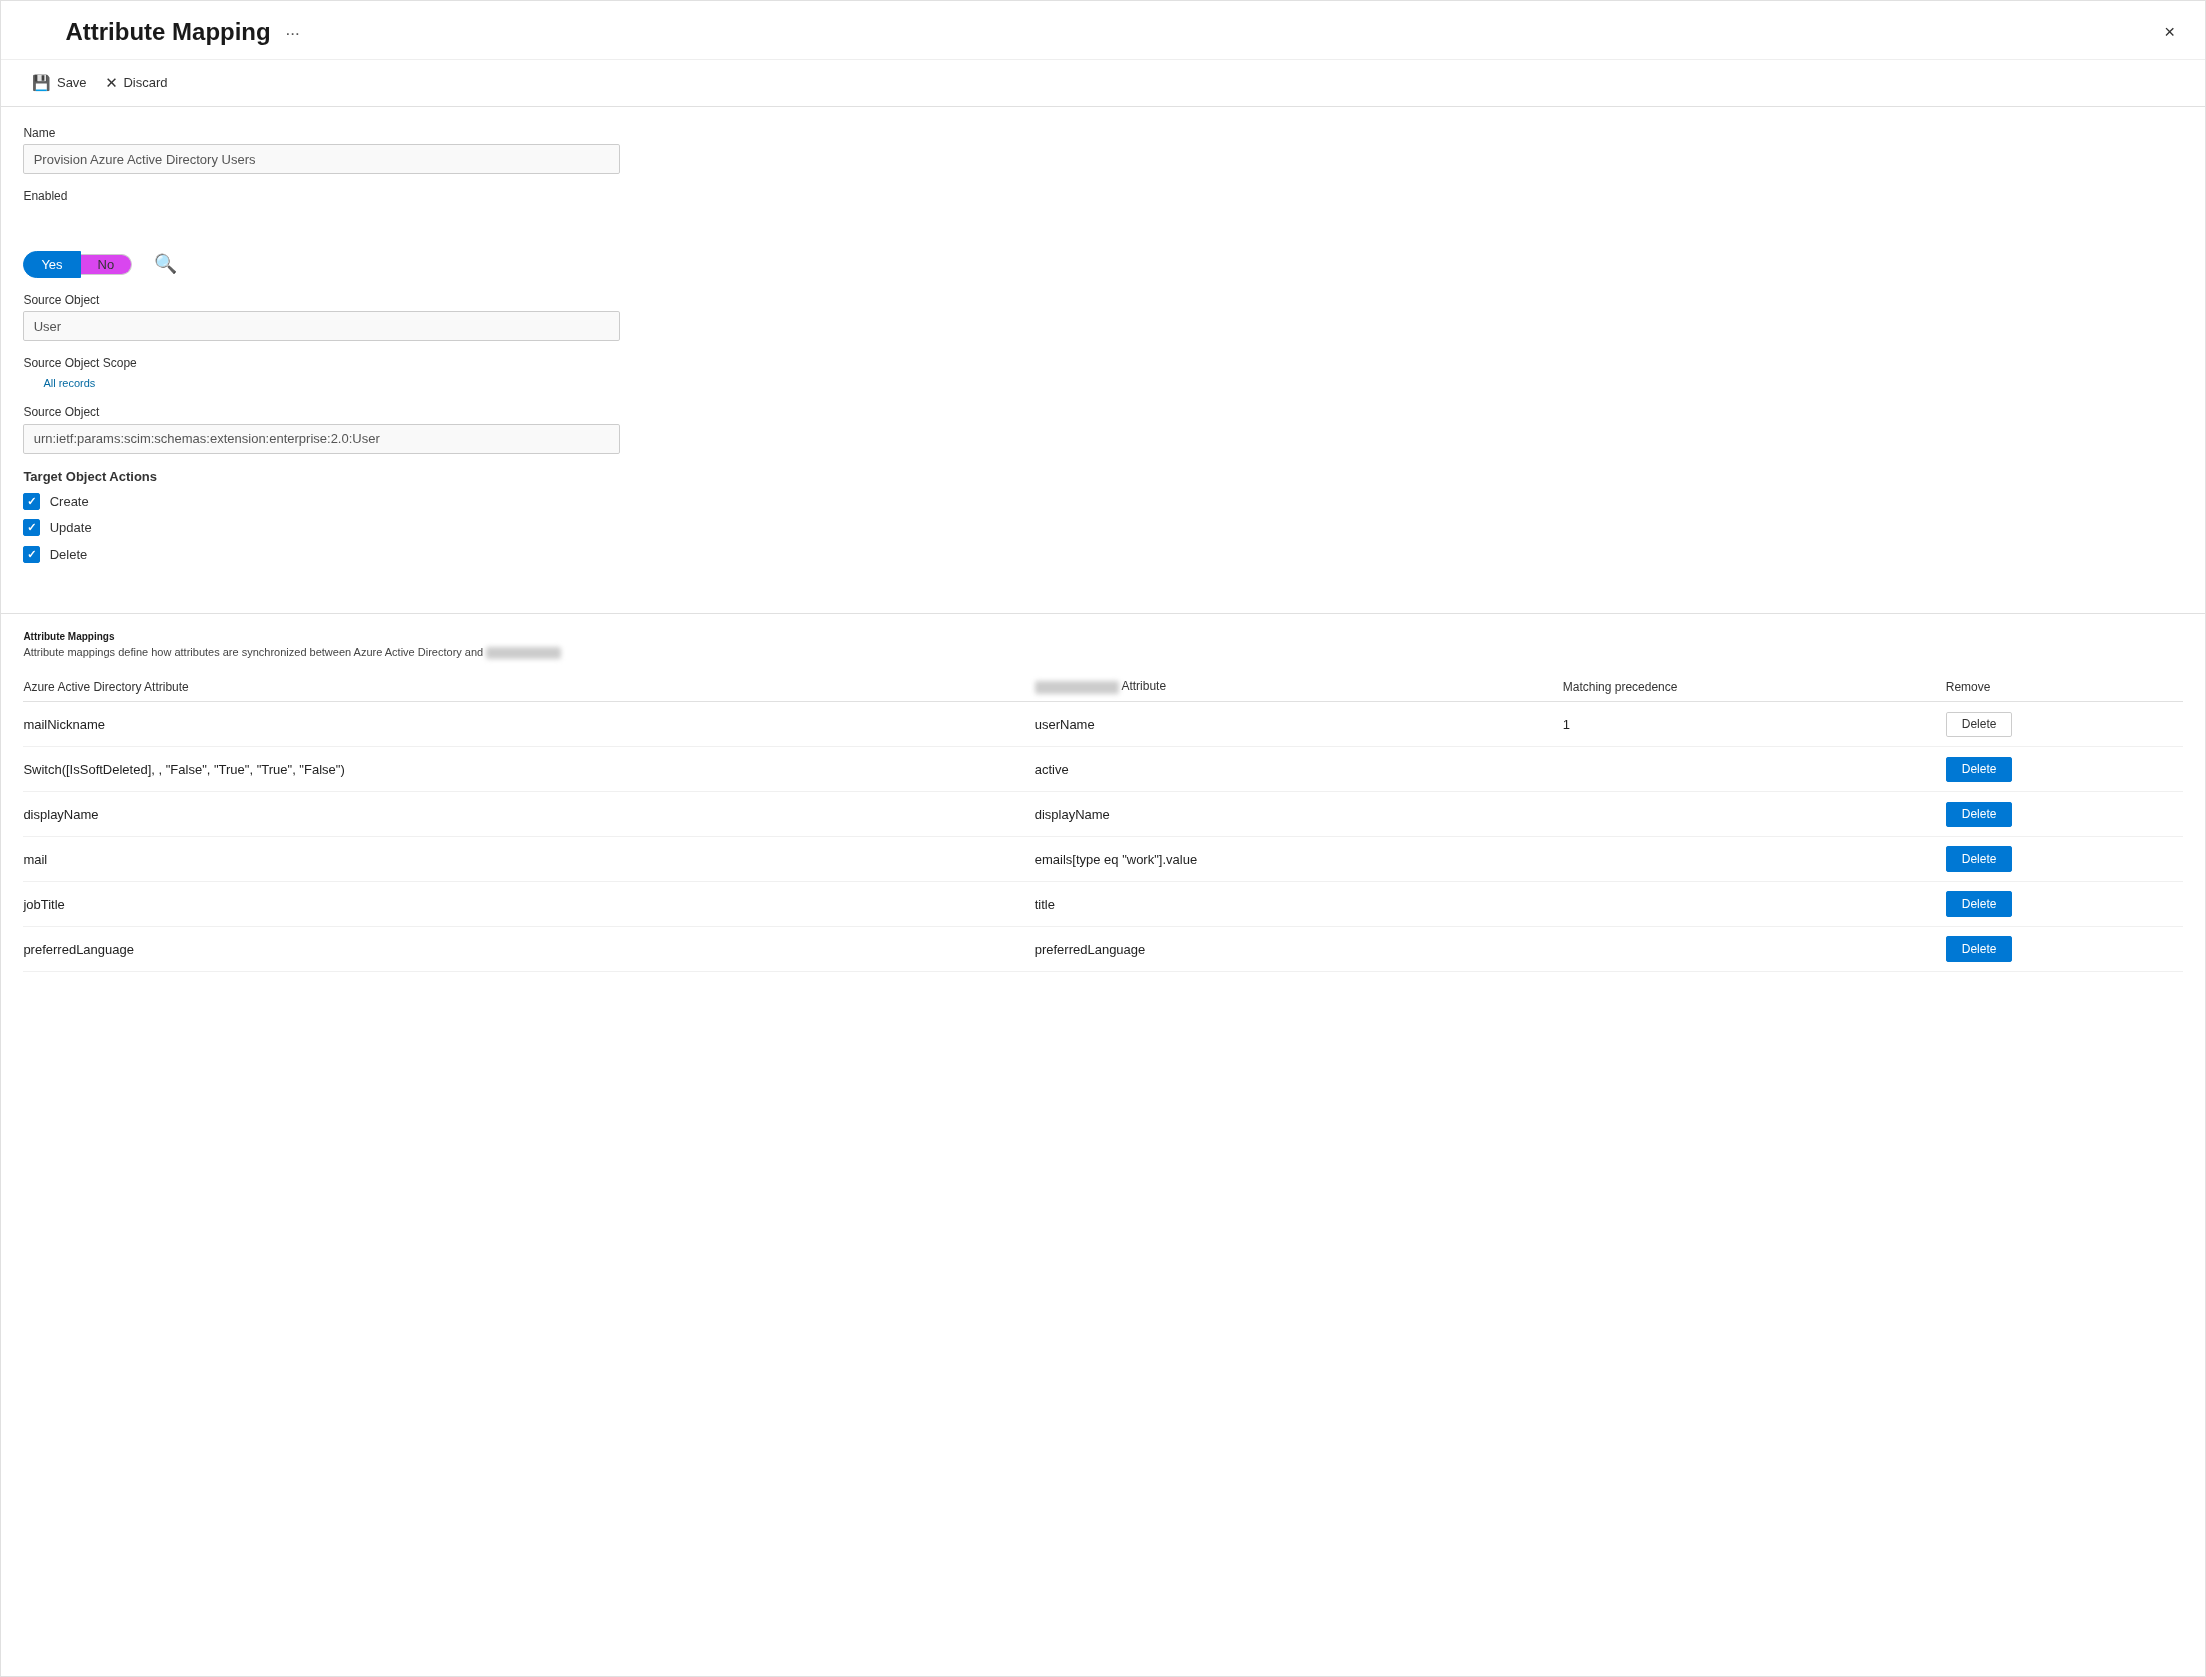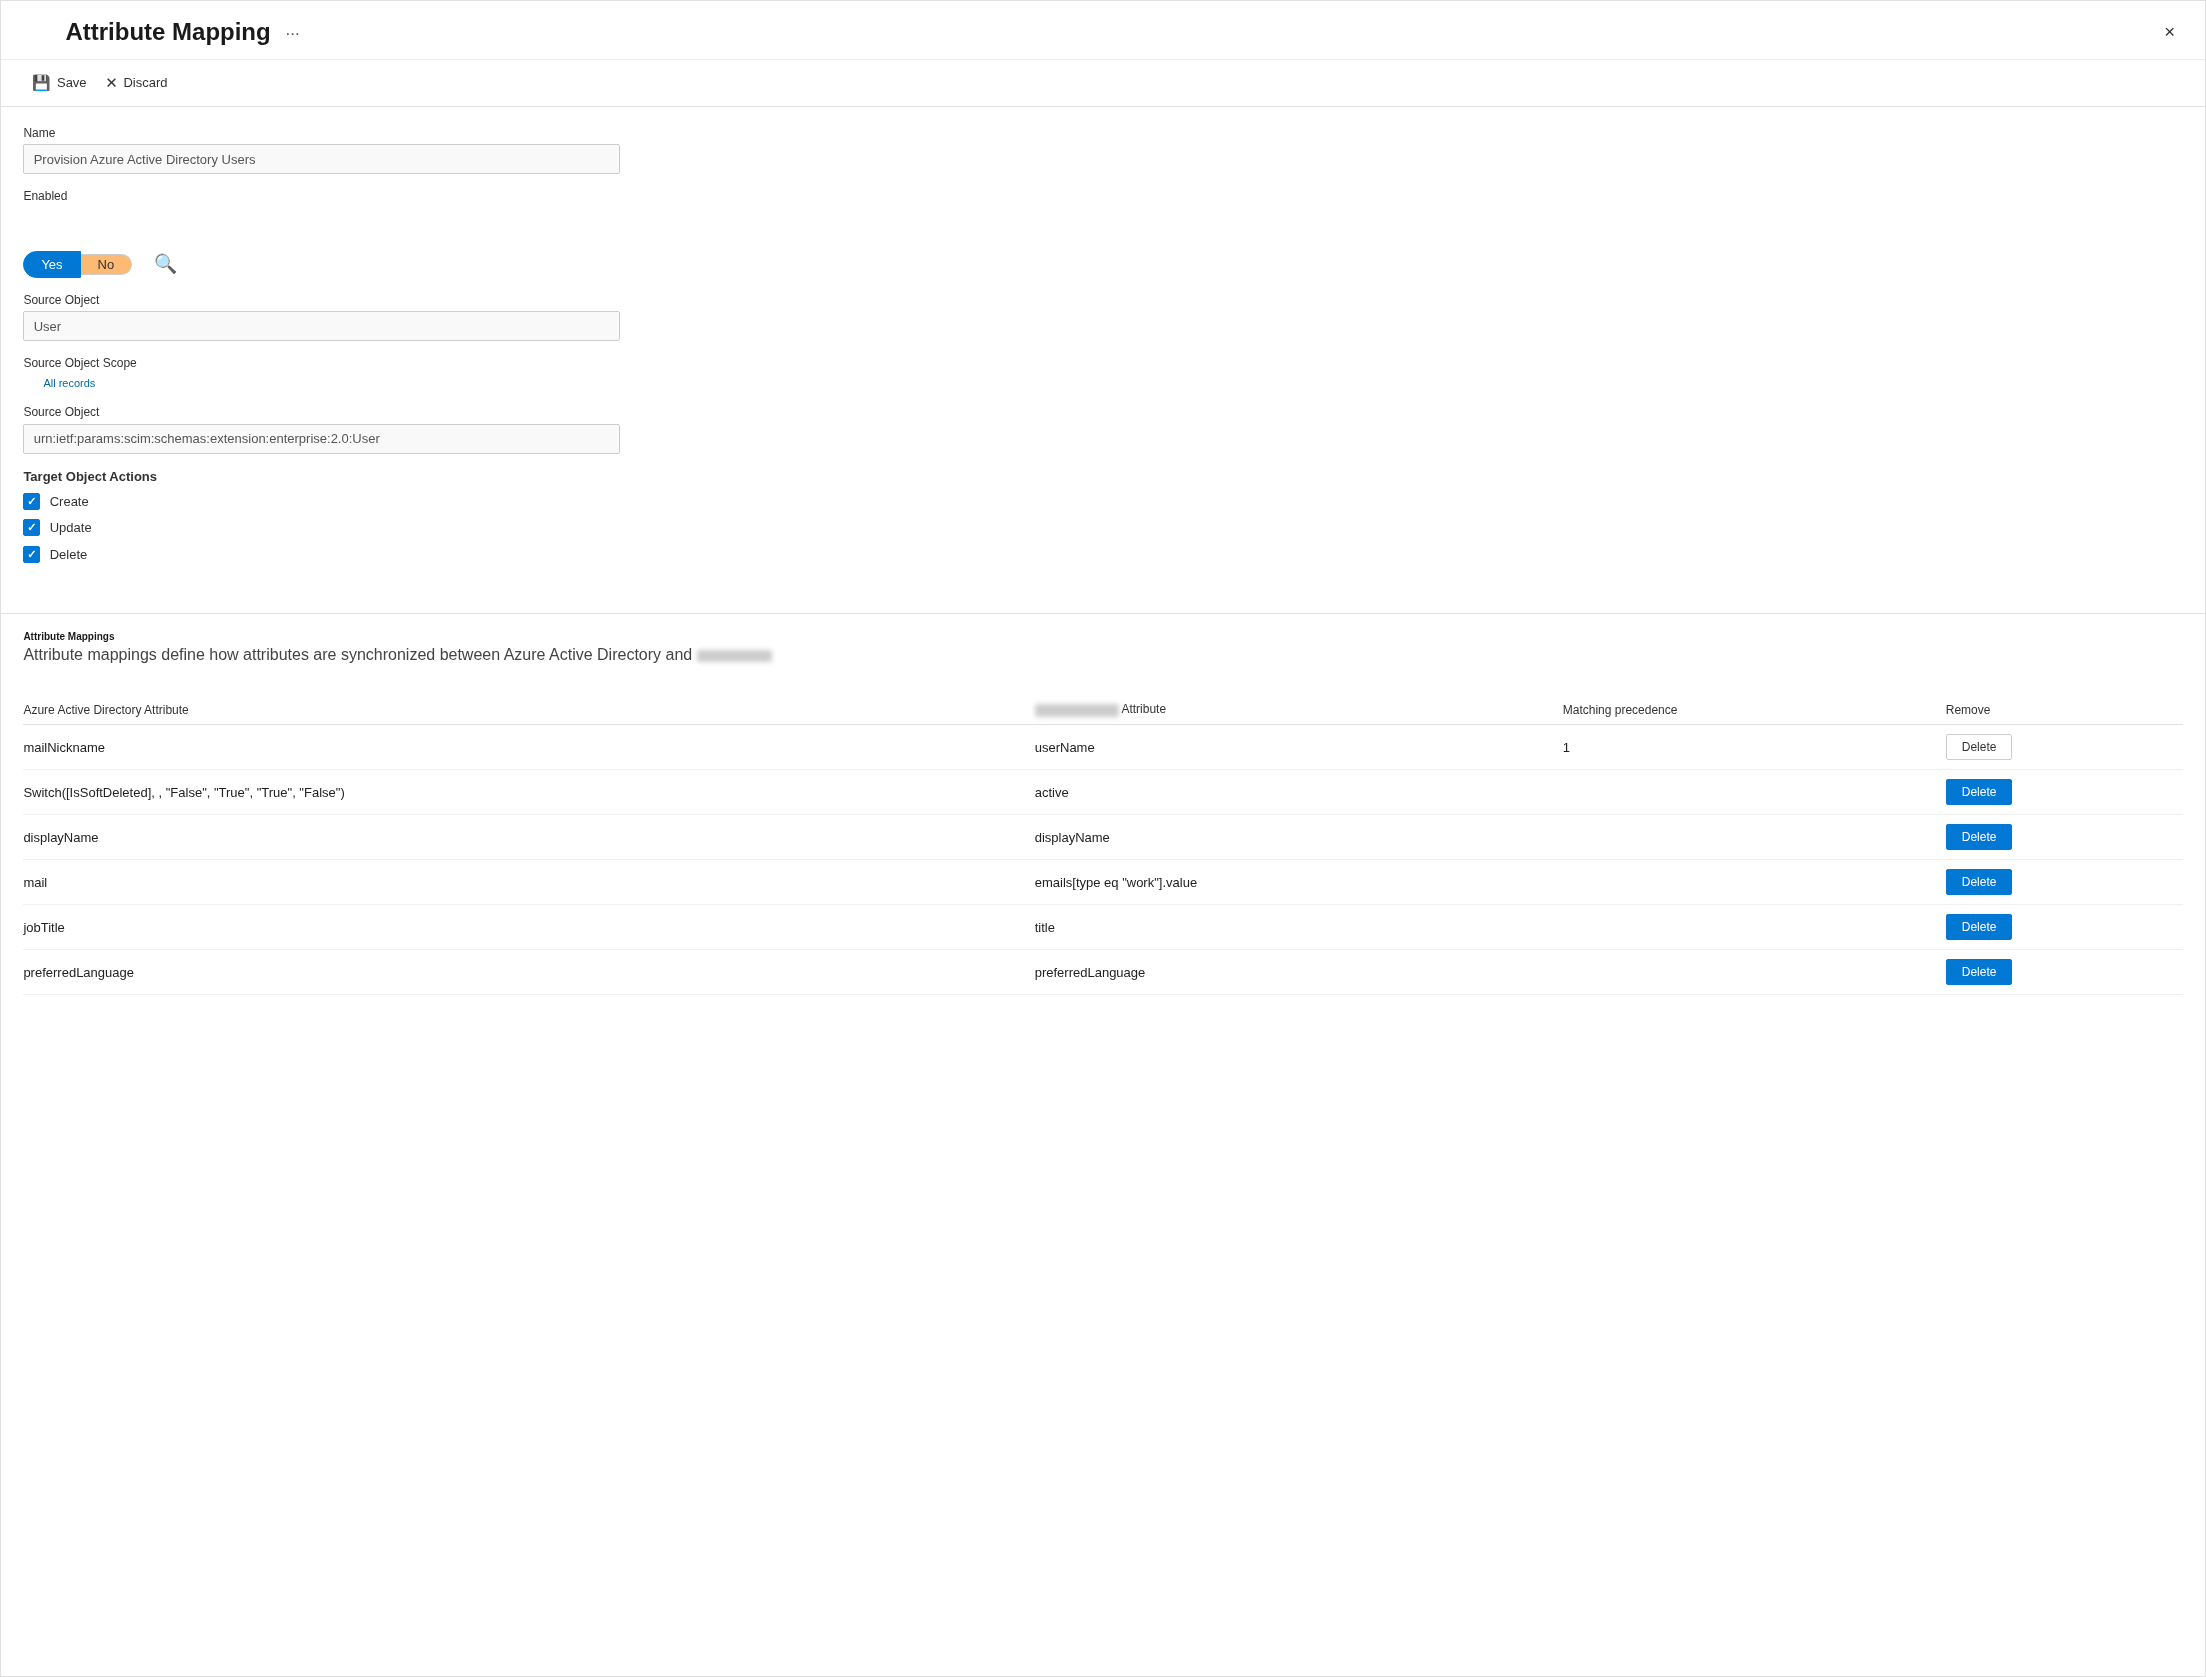--- a/index.html
+++ b/index.html
@@ -96,21 +96,21 @@
       background: #0078d4;
       color: #fff;
       border: 1.9px solid #0078d4;
       border-radius: 18.6px 0 0 18.6px;
       padding: 4.7px 17px;
       font-size: 13px;
       cursor: pointer;
       font-weight: 500;
     }
     .toggle-no {
-      background: #fdba74;
+      background: #d946ef;
       color: #333;
       border: 1.9px solid #ccc;
       border-radius: 0 18.6px 18.6px 0;
       border-left: none;
       padding: 2px 17px;
       font-size: 13px;
       cursor: pointer;
     }
     .zoom-icon {
       margin-left: 22.4px;
@@ -163,23 +163,23 @@
     .mappings-section {
       padding: 0 22.4px 28px 22.4px;
     }
     .mappings-title {
       font-size: 10px;
       font-weight: 600;
       color: #1a1a1a;
       margin-bottom: 3.7px;
     }
     .mappings-desc {
-      font-size: 16px;
+      font-size: 11px;
       color: #444;
-      margin-bottom: 31px;
+      margin-bottom: 13px;
     }
     .mappings-desc .blurred {
       display: inline-block;
       background: #ccc;
       color: transparent;
       border-radius: 2.8px;
       min-width: 75px;
       height: 12px;
       vertical-align: middle;
       filter: blur(2.8px);

